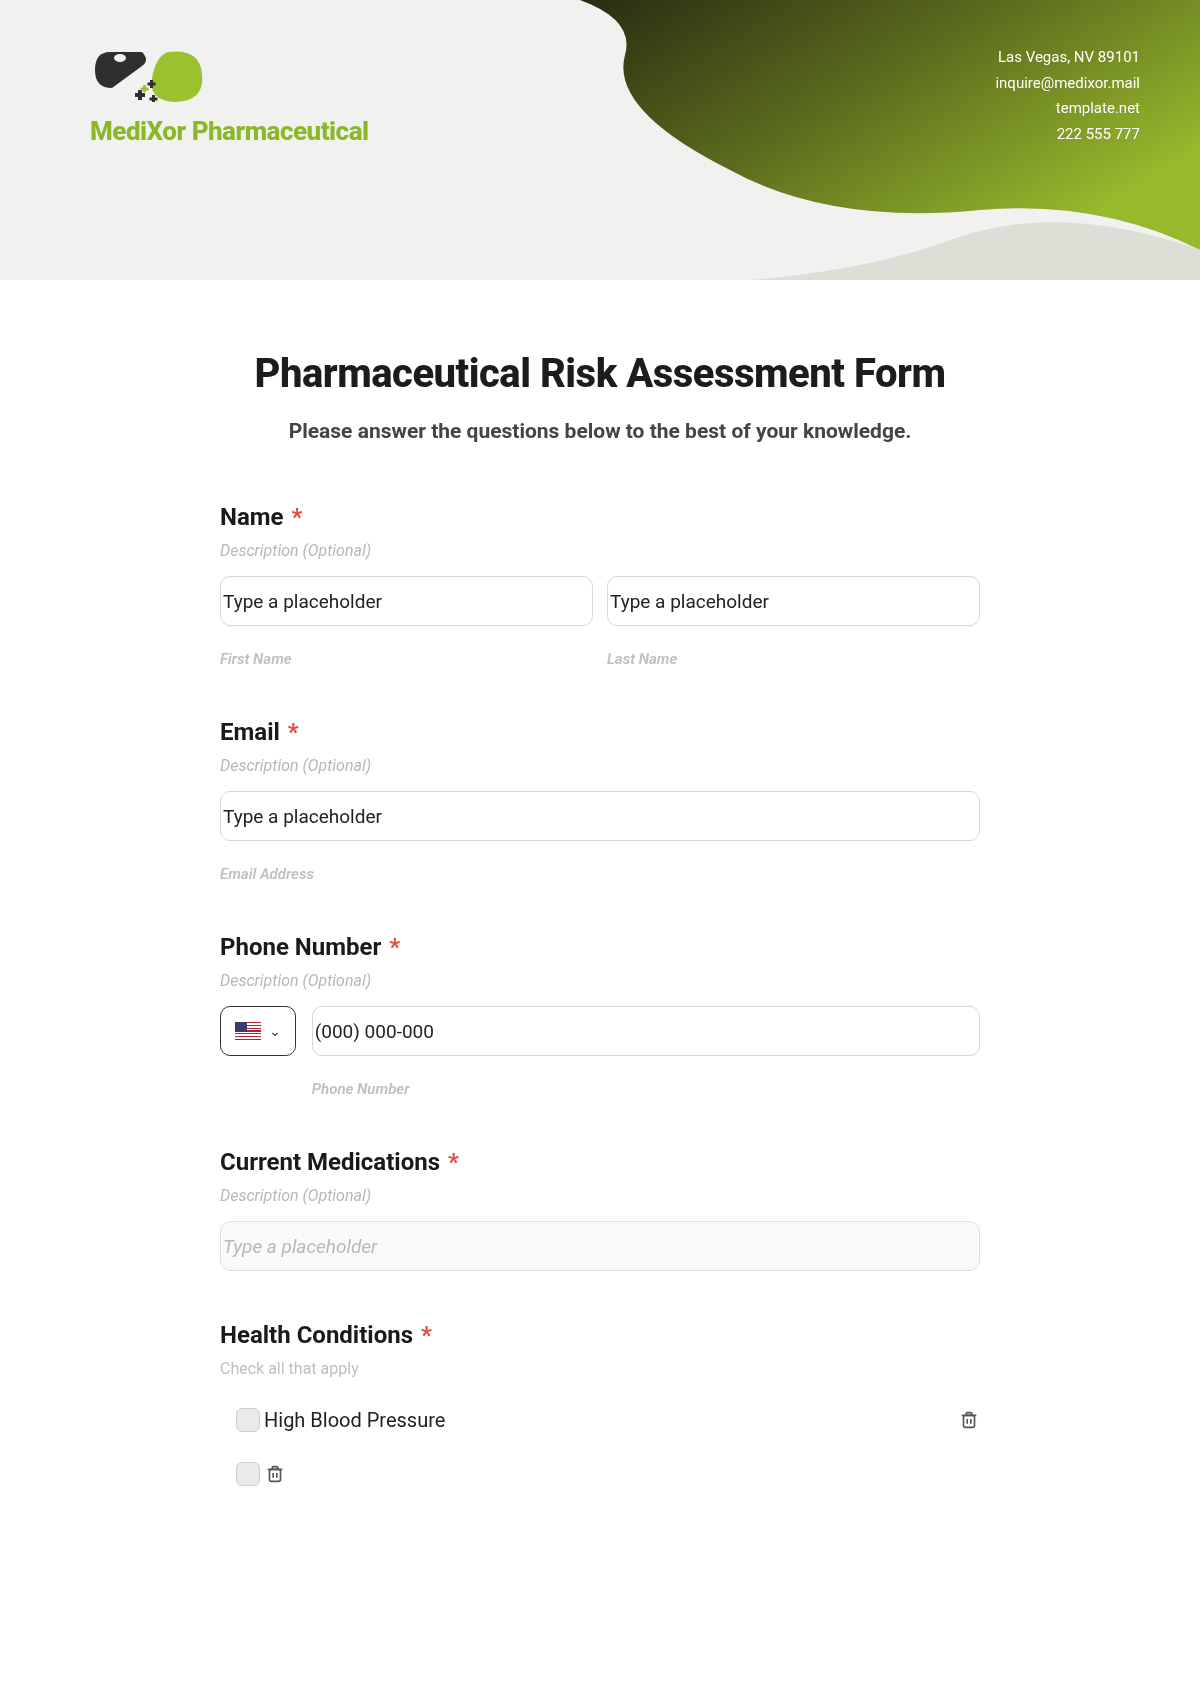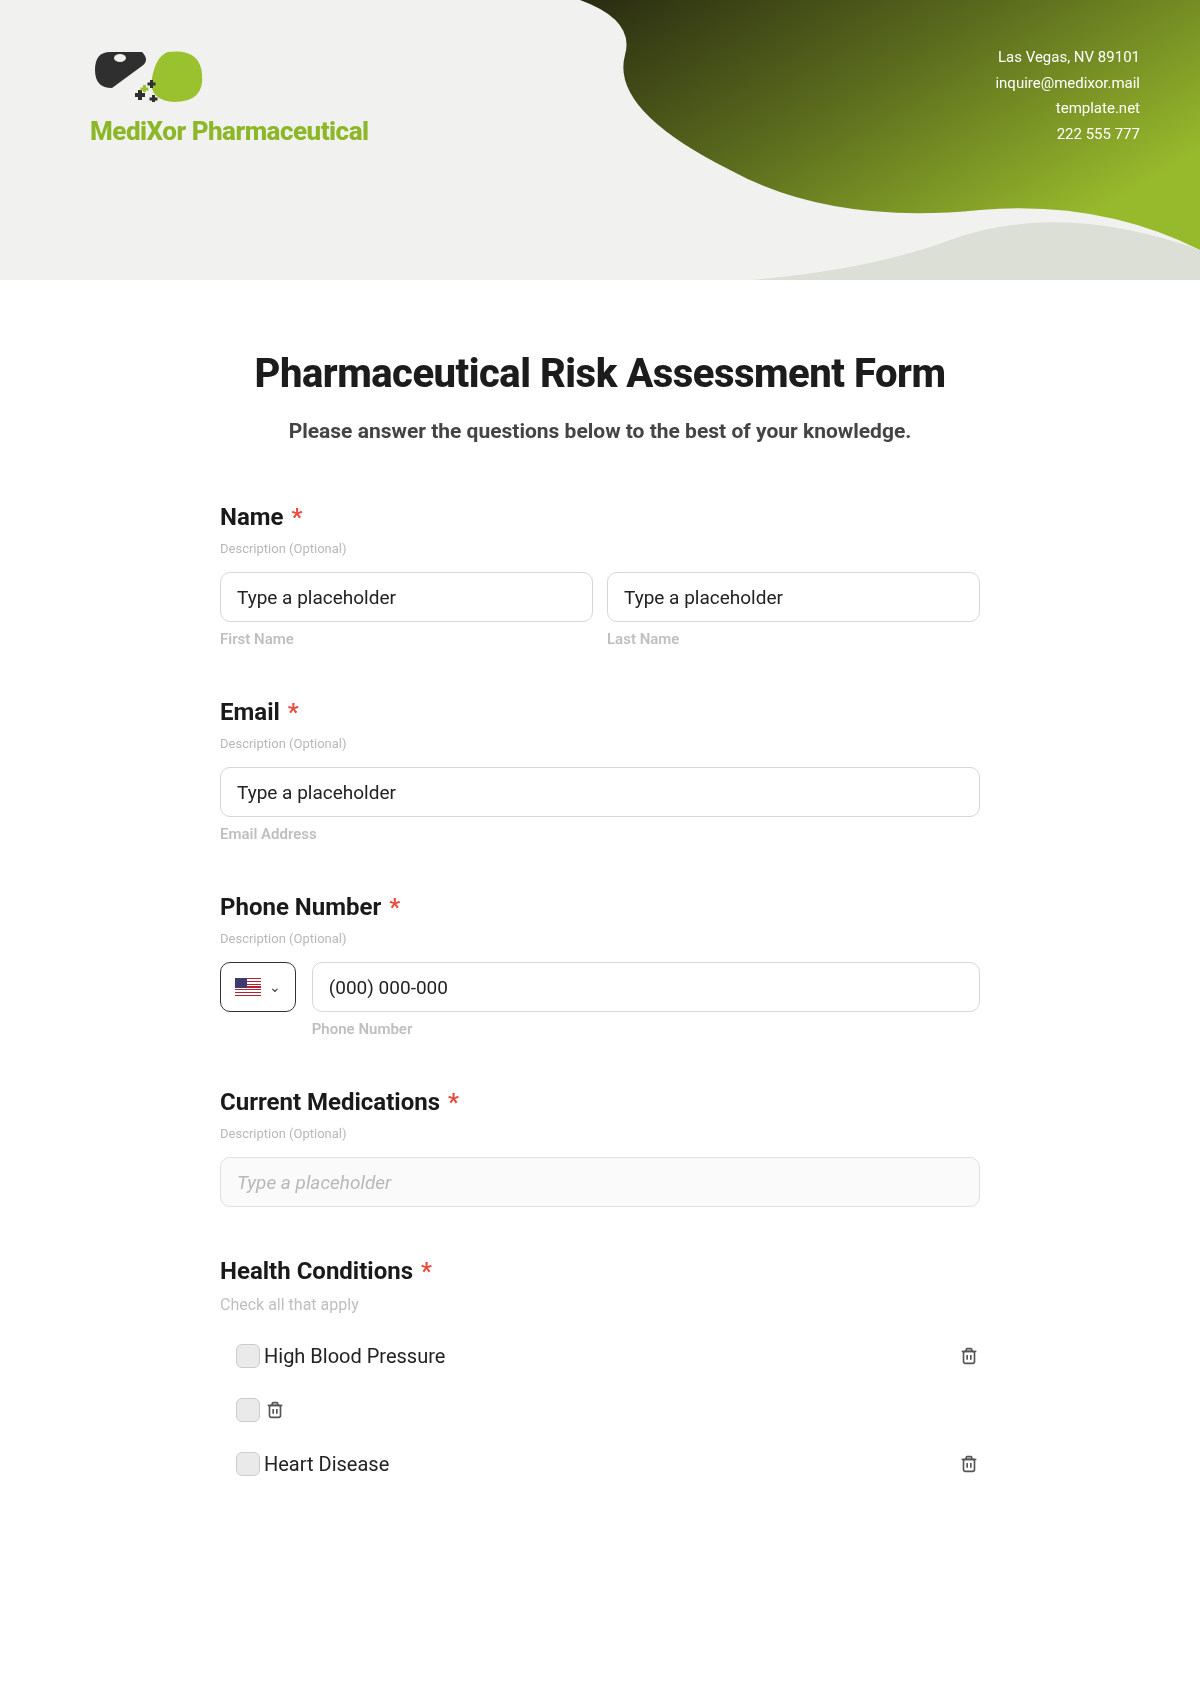--- a/index.html
+++ b/index.html
@@ -73,46 +73,48 @@
     margin-bottom: 50px;
   }
   .field-label {
     font-size: 24px;
     font-weight: 700;
     color: #1a1a1a;
     margin-bottom: 10px;
   }
   .req { color: #e74c3c; margin-left: 2px; }
   .field-desc {
-    font-size: 13px;
+    font-size: 16px;
     color: #b8b8b8;
+    font-style: italic;
     margin-bottom: 16px;
   }
   .row { display: flex; gap: 14px; }
   .col { flex: 1; }
   .input {
     width: 100%;
     height: 50px;
     border: 1px solid #d7d7d7;
     border-radius: 10px;
-    padding: 0 16px;
+    padding: 0 2px;
     font-size: 19px;
     color: #222;
     background: #fff;
     font-family: inherit;
     outline: none;
   }
   .input::placeholder { color: #222; }
   .input.italic-ph::placeholder { color: #b8b8b8; font-style: italic; }
   .input.light-bg { background: #fafafa; border-color:#e0e0e0; }
   .sublabel {
     font-size: 15px;
     color: #bfbfbf;
     font-weight: 600;
-    margin-top: 8px;
+    margin-top: 24px;
+    font-style: italic;
   }
   .phone-row { display: flex; gap: 16px; align-items: flex-start; }
   .flag-picker {
     display: flex;
     align-items: center;
     gap: 8px;
     height: 50px;
     padding: 0 14px;
     border: 1.5px solid #333;
     border-radius: 10px;
@@ -310,24 +312,14 @@
     <div class="check-row">
       <div class="checkbox"></div>
       <svg class="trash" viewBox="0 0 24 24" fill="none" stroke="currentColor" stroke-width="1.8">
         <path d="M4 7h16"></path>
           <path d="M9 7V5a1 1 0 011-1h4a1 1 0 011 1v2"></path>
           <rect x="6" y="7" width="12" height="13" rx="2"></rect>
           <path d="M10 11v5M14 11v5"></path>
       </svg>
     </div>
 
-    <div class="check-row">
-      <div class="checkbox"></div>
-      <div class="check-label">Heart Disease</div>
-      <svg class="trash" viewBox="0 0 24 24" fill="none" stroke="currentColor" stroke-width="1.8">
-        <path d="M4 7h16"></path>
-          <path d="M9 7V5a1 1 0 011-1h4a1 1 0 011 1v2"></path>
-          <rect x="6" y="7" width="12" height="13" rx="2"></rect>
-          <path d="M10 11v5M14 11v5"></path>
-      </svg>
-    </div>
   </div>
 </div>
 
 </body></html>

